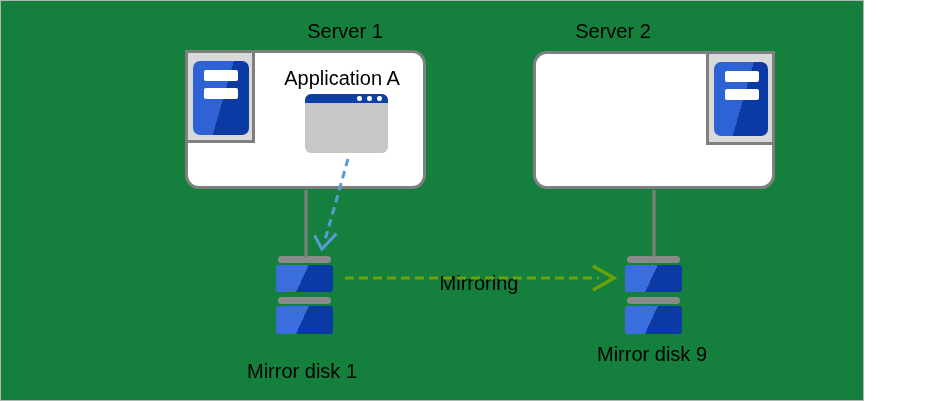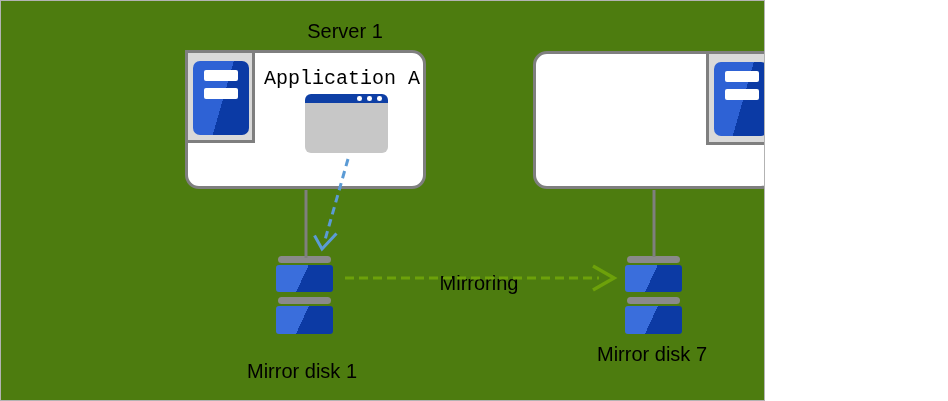--- a/index.html
+++ b/index.html
@@ -1,23 +1,23 @@
 <!DOCTYPE html>
 <html><head>
 <meta charset="utf-8">
 <style>
   * { margin: 0; padding: 0; box-sizing: border-box; }
   html, body { background: #ffffff; }
   body { font-family: "Liberation Sans", sans-serif; }
 
   .canvas {
     position: relative;
-    width: 765px;
+    width: 864px;
     height: 401px;
-    background: #4d7c0f;
+    background: #15803d;
     border: 1px solid #b3b3b3;
     overflow: hidden;
   }
 
   .label {
     position: absolute;
     transform: translateX(-50%);
     font-size: 20px;
     line-height: 23px;
     color: #000000;
@@ -125,30 +125,31 @@
 
   <div class="server-box" style="left:184px; top:49px; width:241px; height:139px;"></div>
 
   <div class="icon-block" style="left:184px; top:49px; width:70px; height:93px;">
     <div class="tower" style="left:5px; top:8px; width:56px; height:74px;">
       <div class="bar b1"></div>
       <div class="bar b2"></div>
     </div>
   </div>
 
-  <div class="label" style="left:341px; top:66px;font-family:Liberation Mono, monospace;">Application A</div>
+  <div class="label" style="left:341px; top:66px;">Application A</div>
 
   <div class="app-window">
     <div class="titlebar"></div>
     <div class="dot" style="left:52.2px;"></div>
     <div class="dot" style="left:62.2px;"></div>
     <div class="dot" style="left:72.2px;"></div>
     <div class="winbody"></div>
   </div>
 
+  <div class="label" style="left:612px; top:19px;">Server 2</div>
 
   <div class="server-box" style="left:532px; top:50px; width:242px; height:138px;"></div>
 
   <div class="icon-block" style="left:705px; top:50px; width:69px; height:94px;">
     <div class="tower" style="left:5px; top:8px; width:54px; height:74px;">
       <div class="bar b1"></div>
       <div class="bar b2"></div>
     </div>
   </div>
 
@@ -159,21 +160,21 @@
     <div class="platter p2"></div>
   </div>
   <div class="label" style="left:301px; top:359px;">Mirror disk 1</div>
 
   <div class="disk" style="left:624px; top:255px;">
     <div class="cap c1"></div>
     <div class="platter p1"></div>
     <div class="cap c2"></div>
     <div class="platter p2"></div>
   </div>
-  <div class="label" style="left:651px; top:342px;">Mirror disk 7</div>
+  <div class="label" style="left:651px; top:342px;">Mirror disk 9</div>
 
   <div class="label" style="left:478px; top:271px;">Mirroring</div>
 
   <svg class="overlay-svg" viewBox="0 0 948 401">
     <line x1="305" y1="189" x2="305" y2="257" stroke="#7f7f7f" stroke-width="3"></line>
     <line x1="653" y1="189" x2="653" y2="256" stroke="#7f7f7f" stroke-width="3"></line>
 
     <line x1="344" y1="277" x2="598" y2="277" stroke="#6da10a" stroke-width="3.2" stroke-dasharray="9 5"></line>
     <polyline points="592,265 613,277 592,289" fill="none" stroke="#6da10a" stroke-width="3.5"></polyline>
 

